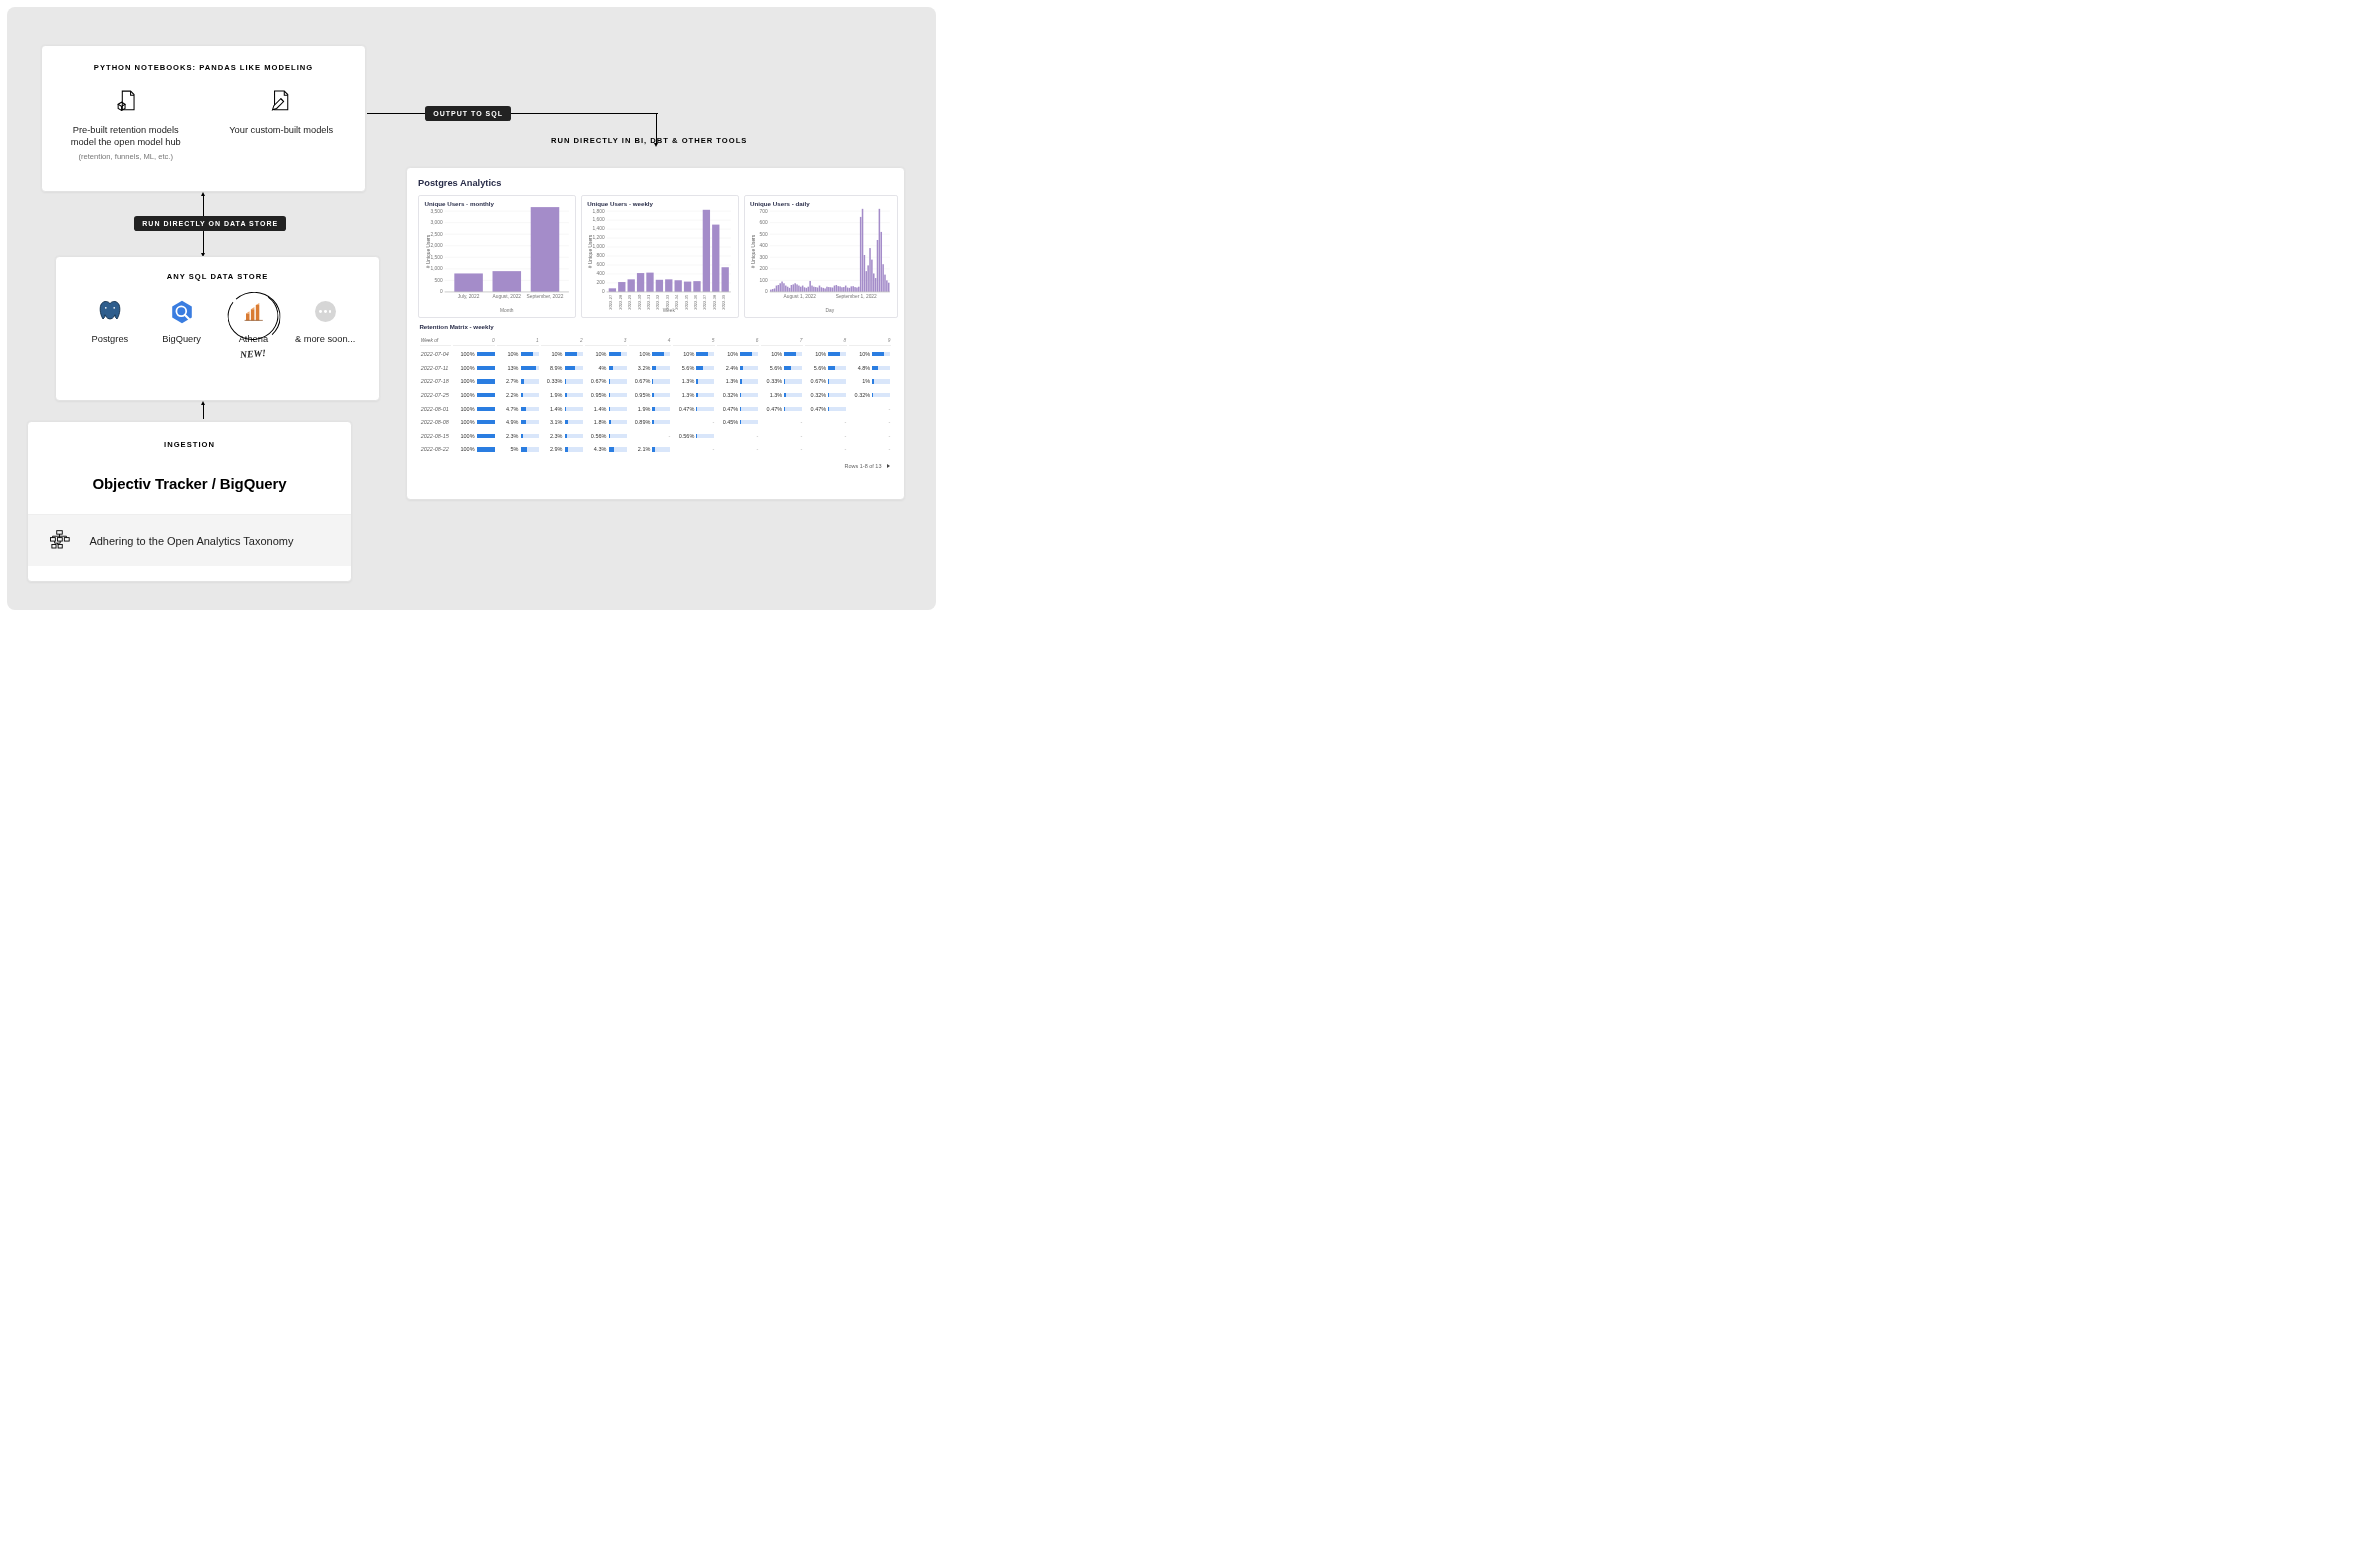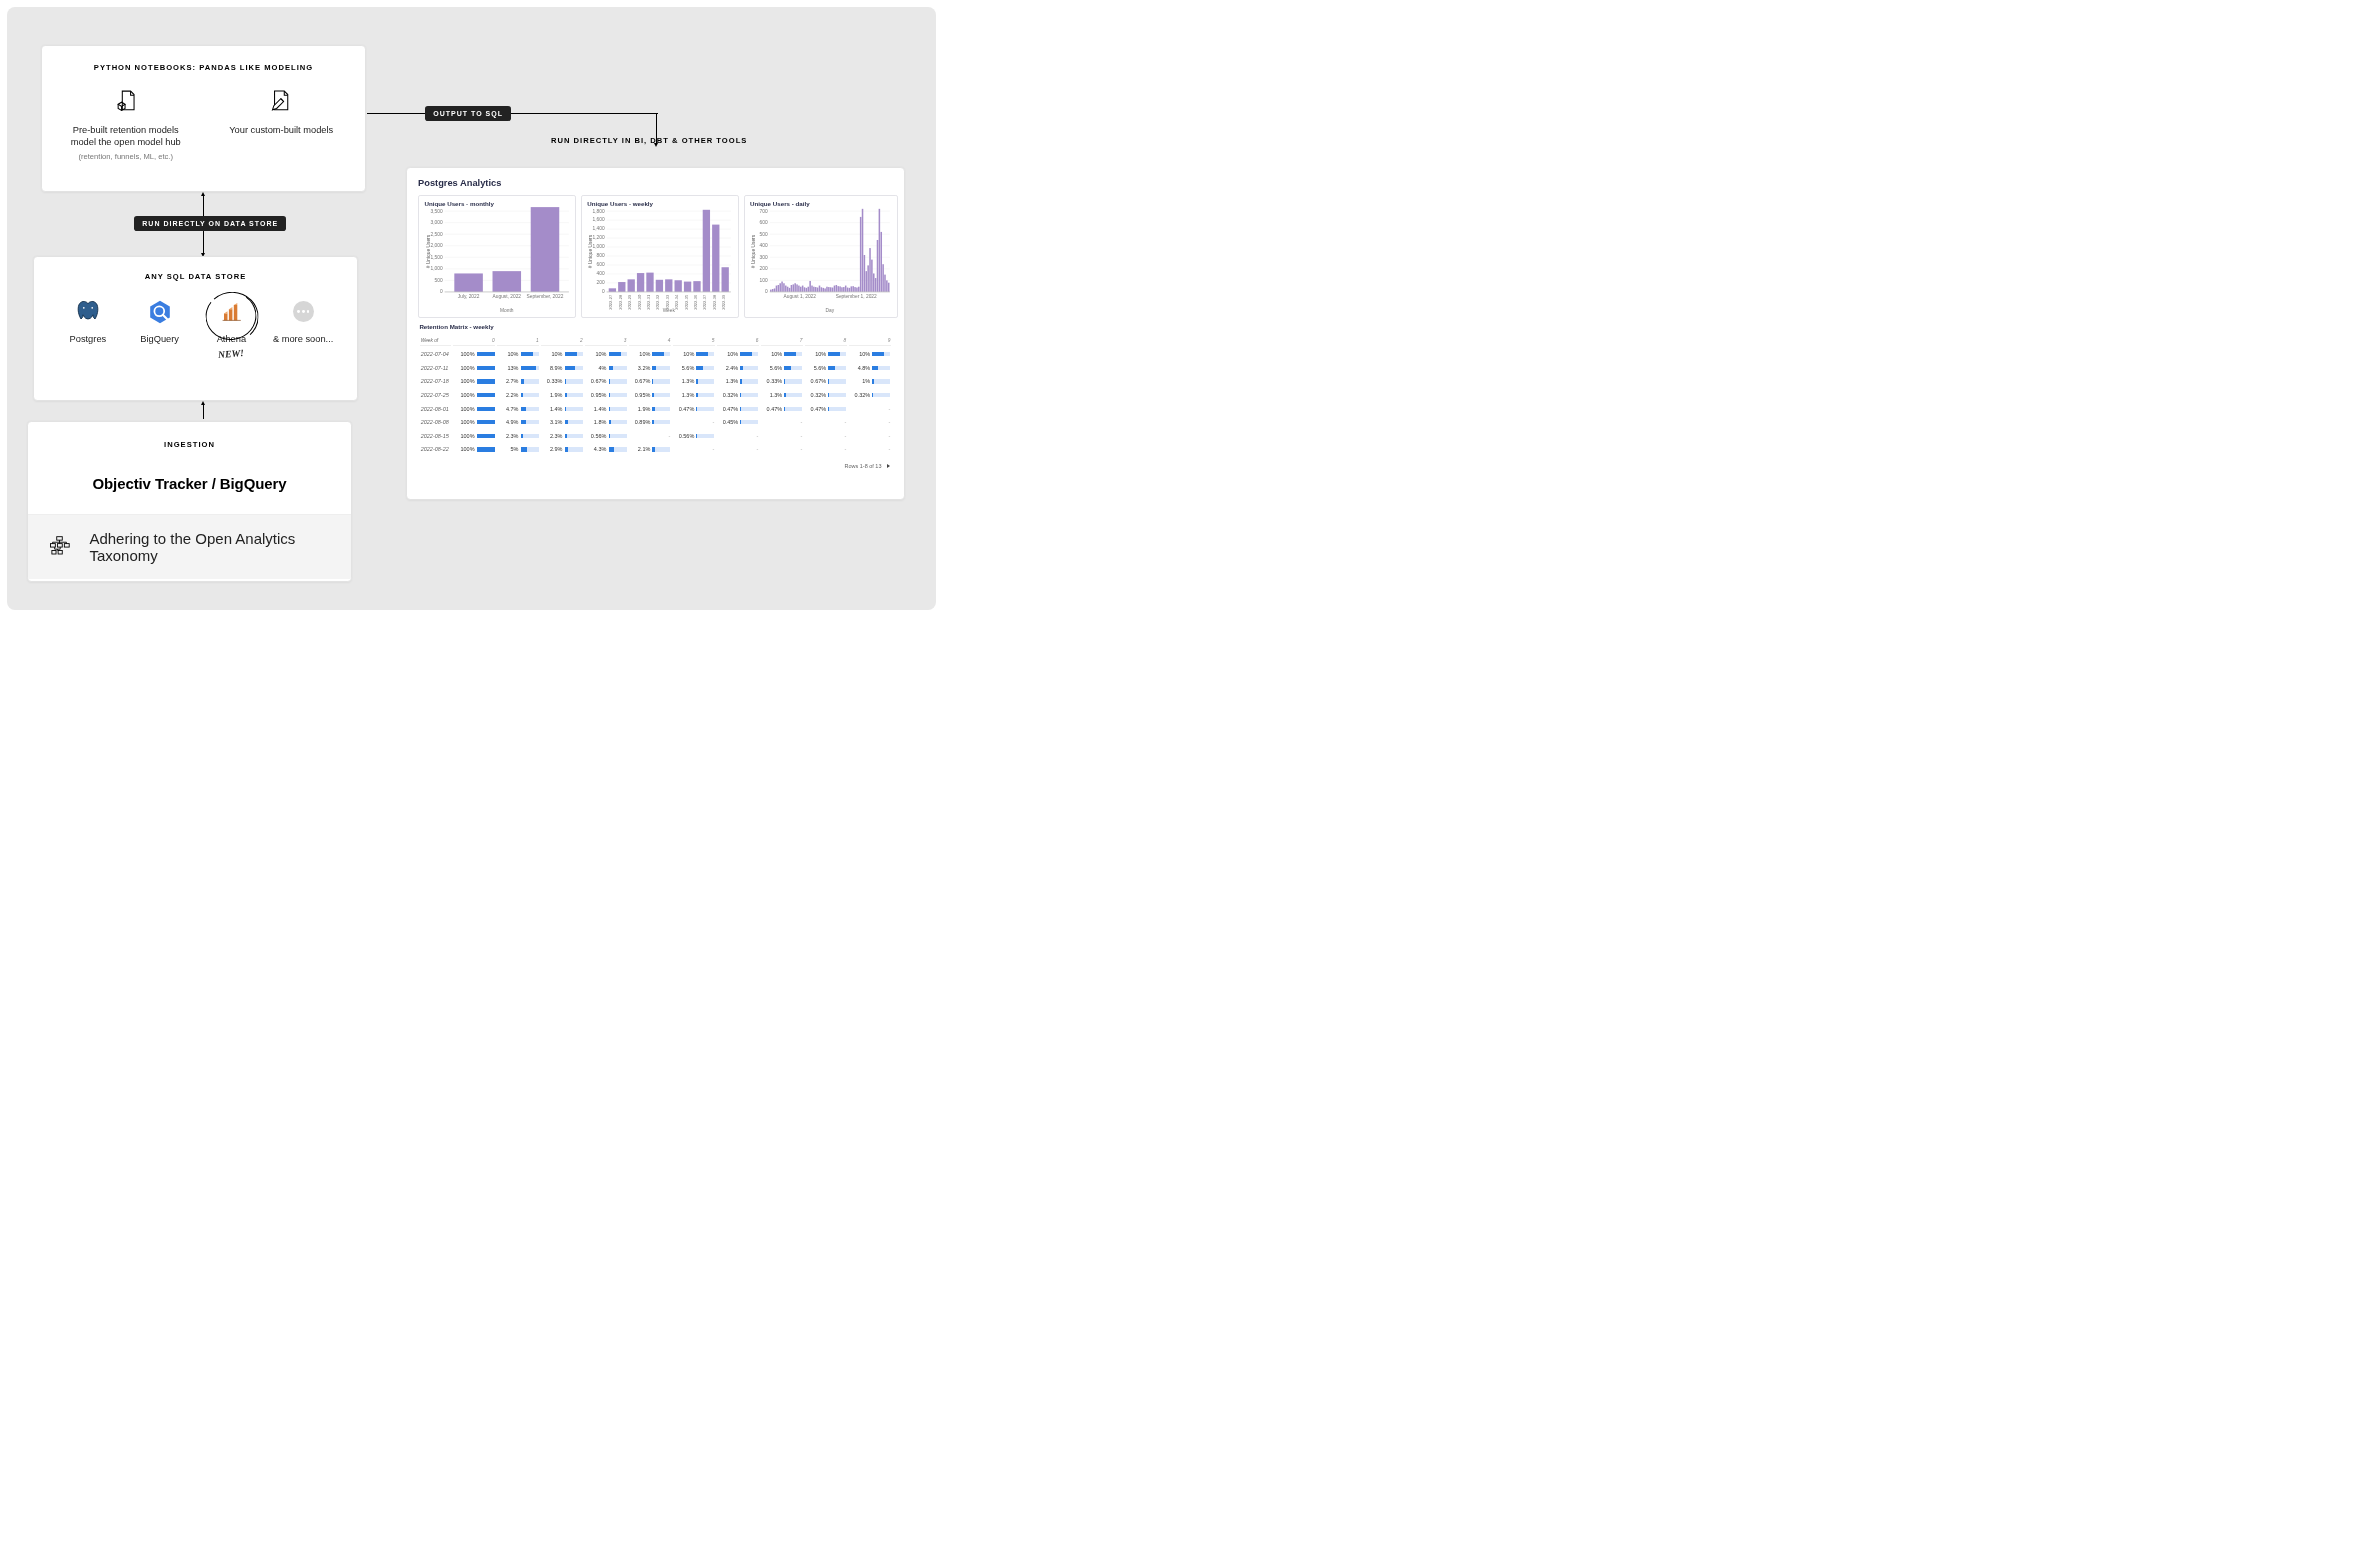--- a/index.html
+++ b/index.html
@@ -18,35 +18,35 @@
 
   
   #card-nb { left: 34px; top: 38px; width: 325px; height: 147px; padding: 16.6px 18px 14px; }
   .nb-row { display:flex; gap: 24px; margin-top: 15px; }
   .nb-item { text-align:center; flex:1; }
   .nb-icon { height: 29px; display:flex; align-items:center; justify-content:center; margin-bottom: 8.3px;}
   .nb-item .t { font-size: 9.3px; line-height: 1.35; color:#222;}
   .nb-item .s { font-size: 7.6px; color:#777; margin-top:2.8px;}
 
   
-  #card-ds { left: 26px; top: 249px; width: 325px; height: 145px; padding: 15px 18px;}
+  #card-ds { left: 48px; top: 249px; width: 325px; height: 145px; padding: 15px 18px;}
   .ds-row { display:flex; justify-content: space-around; align-items:flex-start; margin-top: 15px; gap:0;}
   .ds-item { text-align:center; font-size: 9.3px; color:#222; position:relative; flex:1;}
   .ds-item .ic { height: 31px; display:flex; align-items:center; justify-content:center; margin-bottom:7px;}
   .new { font-family: "Comic Sans MS", cursive; font-style: italic; font-size: 9.7px; position:absolute; bottom:-15px; left:50%; transform: translateX(-50%) rotate(-4deg); font-weight:600;}
   .circle-hand { position:absolute; border:1.2px solid #000; border-radius: 50% / 50%; width:51px; height:48px; left:50%; top:-4.2px; transform: translateX(-50%) rotate(-8deg); border-top-color: transparent; pointer-events: none;}
   .circle-hand::before { content:""; position:absolute; border:1.2px solid #000; border-radius:50%; width:51px; height:48px; left:-1.4px; top:-1.4px; border-bottom-color: transparent; border-left-color:transparent; transform: rotate(10deg);}
   .dotsph { width:21px; height:21px; border-radius:50%; background:#d6d6d6; display:flex; align-items:center; justify-content:center; gap:2.1px;}
   .dotsph span{width:2.8px;height:2.8px;background:#fff;border-radius:50%;}
 
   
   #card-ing { left: 20px; top: 414px; width: 325px; height: 161px; padding: 18px 21px 0; overflow:hidden;}
   #ing-name { font-size: 15px; font-weight: 800; text-align:center; margin-top: 26px; letter-spacing:-0.1px;}
   .tax { background:#f4f4f4; margin: 22px -21px 0; padding: 15px 21px; display:flex; align-items:center; gap:19.4px; border-top:0.7px solid #eee;}
-  .tax .t { font-size: 15px; color:#222;}
+  .tax .t { font-size: 11px; color:#222;}
 
   
   #bi-title { position:absolute; left:544px; top:129px; font-size:7.6px; font-weight:700; letter-spacing:1px; text-transform:uppercase;}
   #card-bi { left: 399px; top: 160px; width: 499px; height: 333px; padding: 9.7px 11px; }
   .bi-h { font-size: 9.3px; font-weight:700; color:#2a2e4a; margin-bottom: 7px;}
   .chart-row { display:flex; gap:4.8px; margin-bottom:5.5px;}
   .chart { border:0.7px solid #e3e3e8; border-radius:2.1px; padding:4.8px 5.5px 2.1px; position:relative;}
   .chart .ct { font-size:6.2px; font-weight:700; color:#2a2e4a;}
   .chart svg { display:block;}
   .svg-axis-tick{font-size:7px; fill:#777;}

